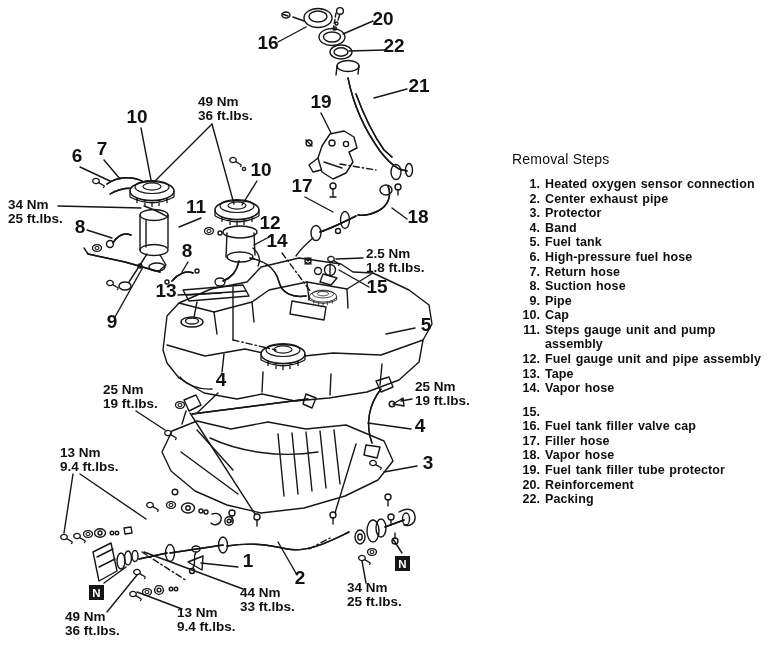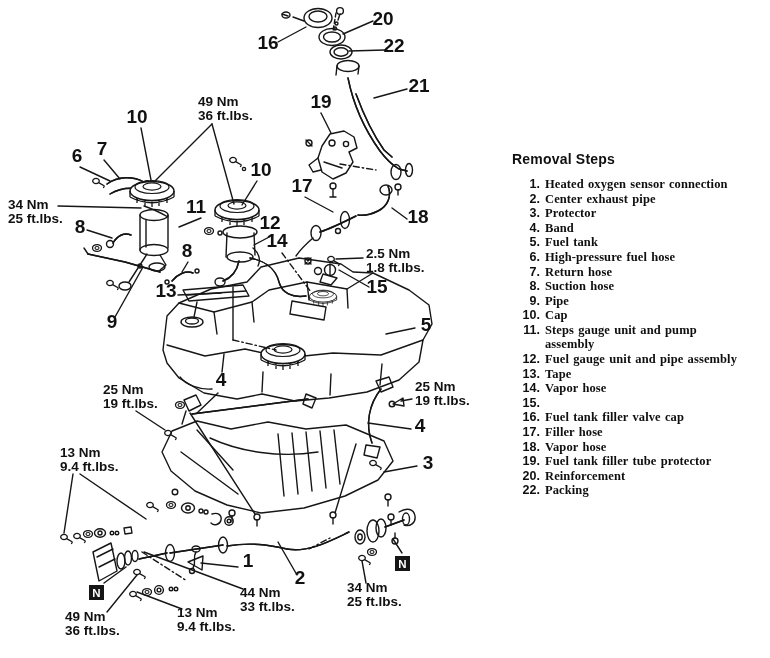--- a/index.html
+++ b/index.html
@@ -17,26 +17,26 @@
   .leader{stroke:#161616;stroke-width:1.5;fill:none;}
   .dashdot{stroke-dasharray:6 3 1.5 3;}
   .dashed{stroke-dasharray:4 2.5;}
   text{font-family:"Liberation Sans",sans-serif;fill:#111111;}
   .co{font-size:19px;font-weight:bold;text-anchor:middle;}
   .tq{font-size:13.5px;font-weight:bold;}
   .nmark{font-size:11.5px;font-weight:bold;fill:#ffffff;text-anchor:middle;}
   .nbox{fill:#161616;stroke:none;}
   
   .steps{position:absolute;left:512px;top:151px;width:256px;color:#0f0f0f;}
-  .steps-title{font-size:14px;font-weight:bold;margin:0 0 10px 0;letter-spacing:.2px;}
+  .steps-title{font-size:14px;font-weight:normal;margin:0 0 10px 0;letter-spacing:.2px;}
   .step-row{display:flex;align-items:flex-start;font-size:12.5px;font-weight:bold;
     line-height:14.4px;margin-bottom:0.2px;}
   .step-num{flex:none;width:28px;text-align:right;margin-right:5px;white-space:pre;}
-  .step-label{white-space:pre;word-spacing:1px;letter-spacing:.1px;font-family:Liberation Serif, serif;}
-  .gap{margin-top:0;}
+  .step-label{white-space:pre;word-spacing:1px;letter-spacing:.1px;}
+  .gap{margin-top:9px;}
 </style>
 </head>
 <body>
 
 <div class="page">
 
 <svg width="770" height="658" viewBox="0 0 770 658">
   <defs>
     <g id="ribcap">
       <ellipse cx="0" cy="-1" rx="22" ry="9.5" fill="#fff" stroke="#161616" stroke-width="1.5"></ellipse>

